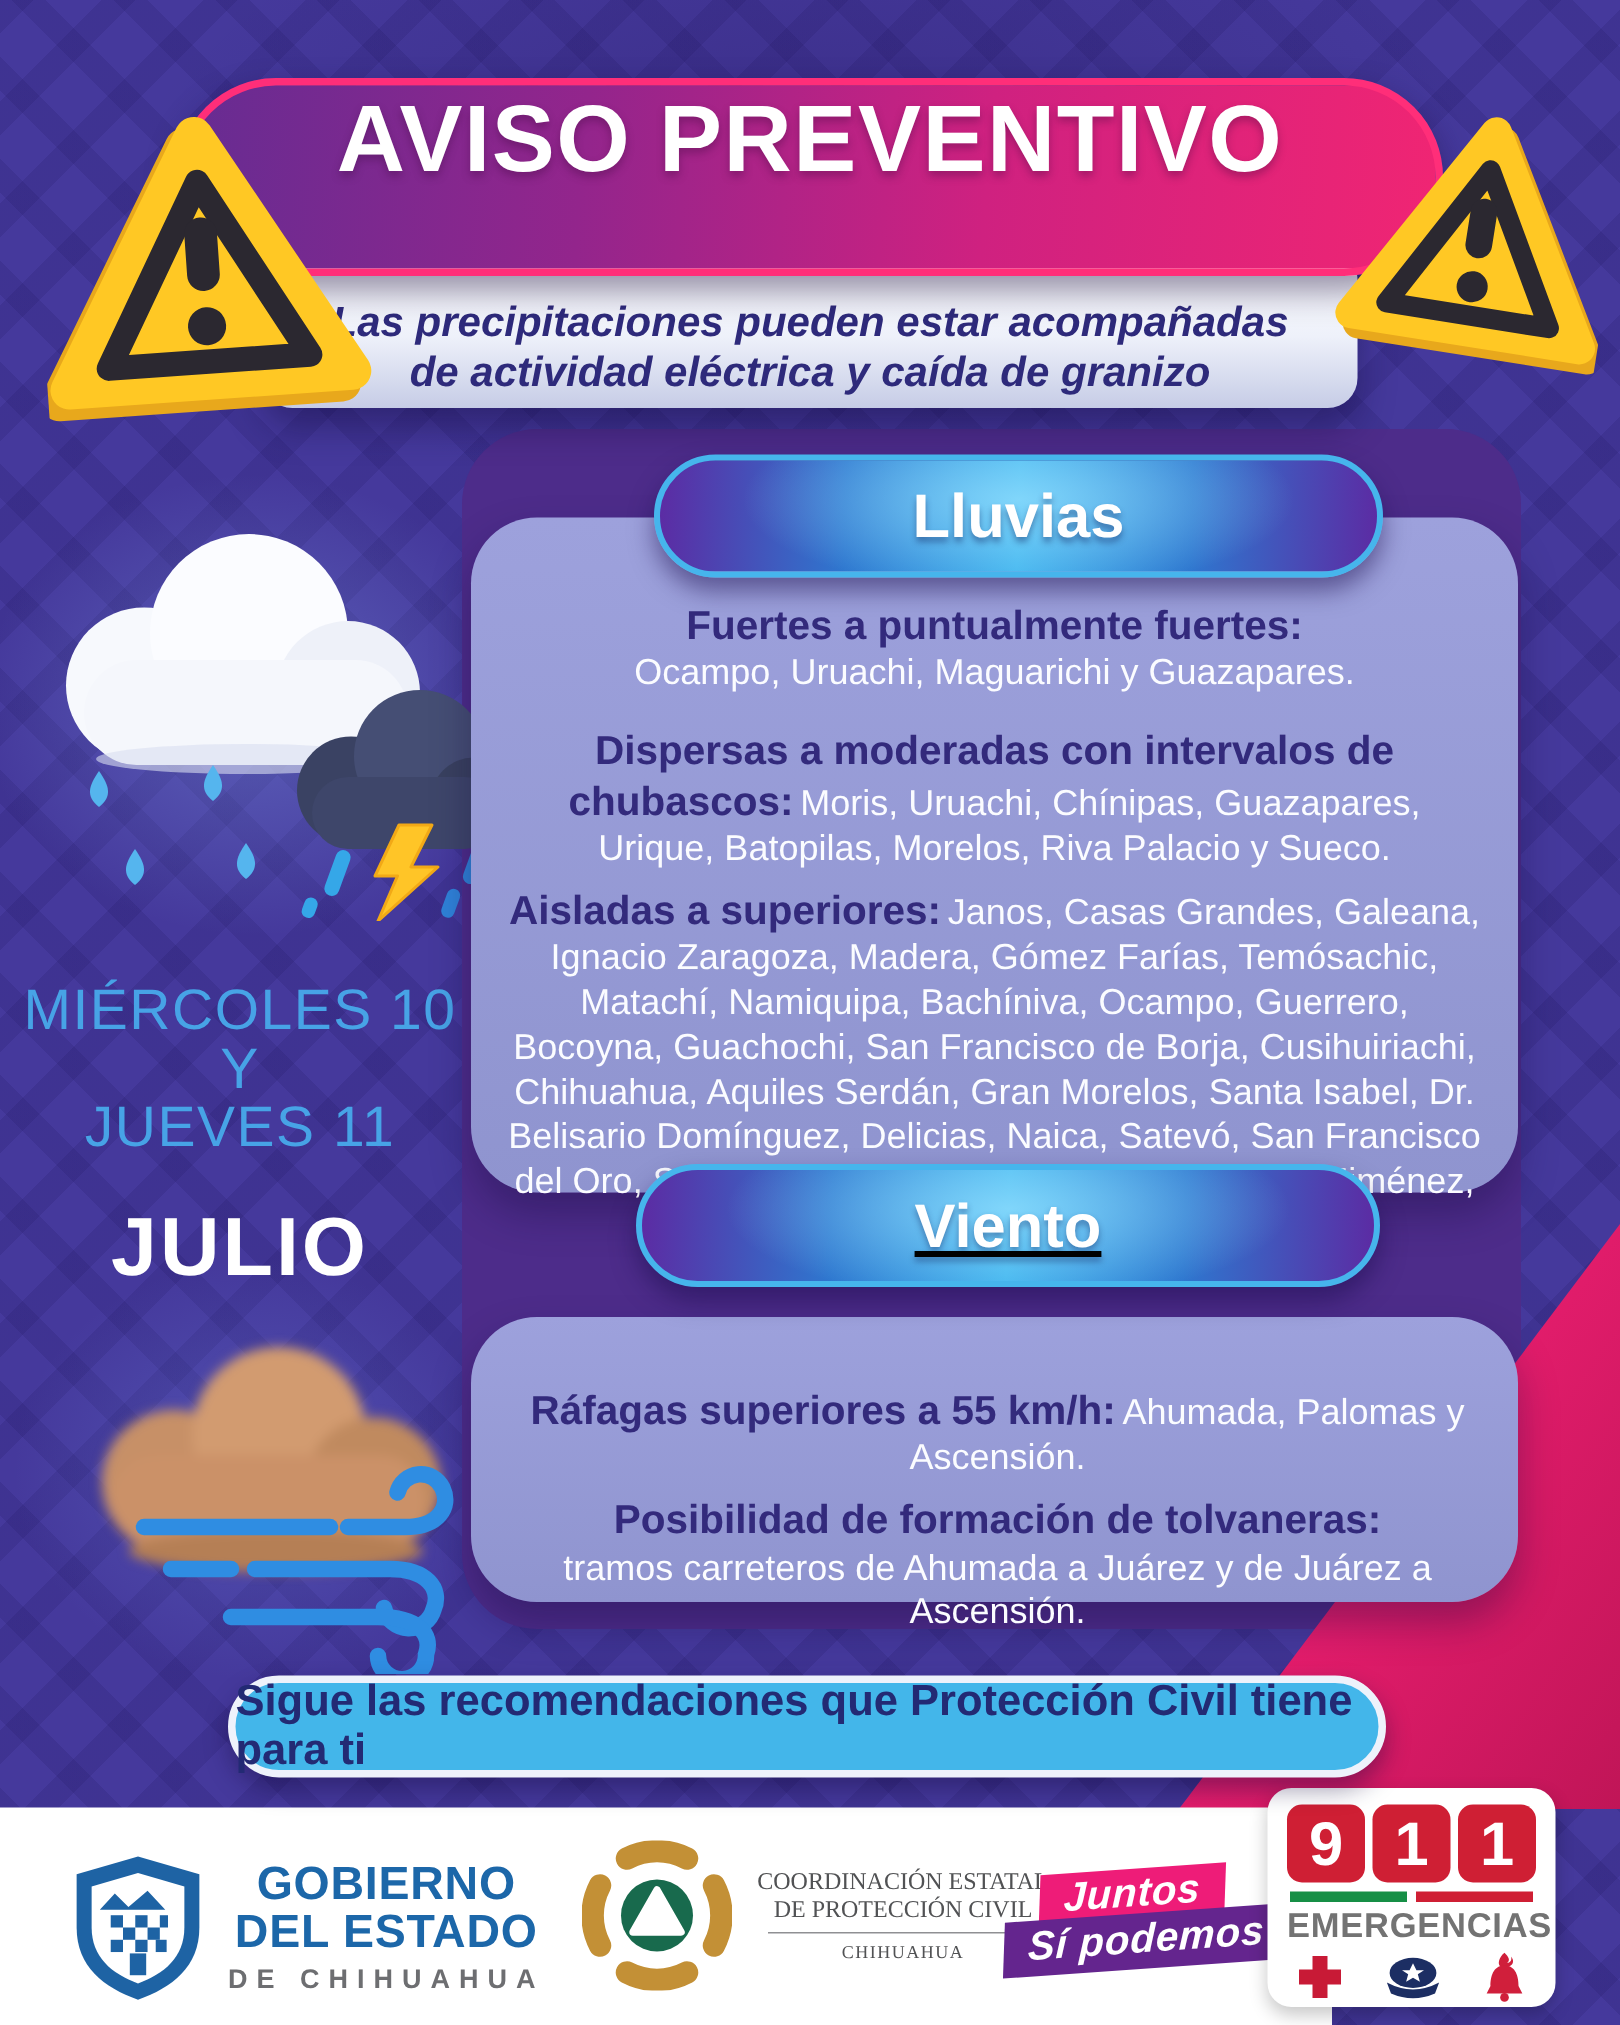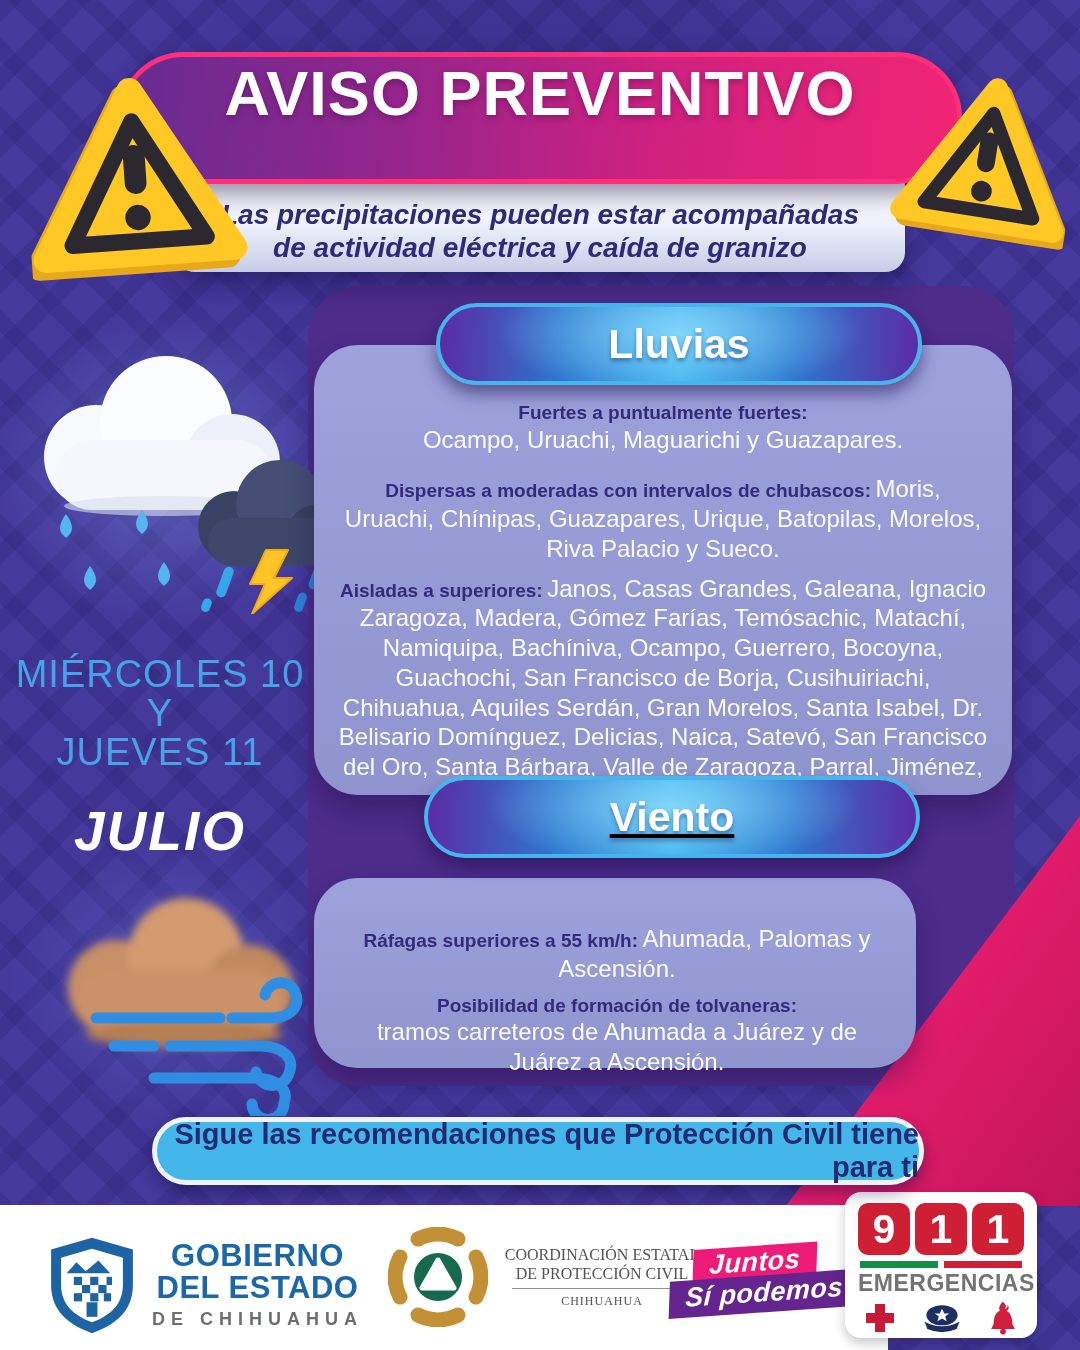--- a/index.html
+++ b/index.html
@@ -37,50 +37,50 @@
   .subtitle-card p{ color:#2e2a7b; font-size:28px; font-weight:700; text-align:center; line-height:1.2; }
 
   .warn{ z-index:6; }
   .warn-left{ left:26px; top:60px; width:218px; height:228px; transform:rotate(-4deg); }
   .warn-right{ left:898px; top:70px; width:178px; height:172px; transform:rotate(9deg); }
 
   
   .panel{ background:linear-gradient(180deg,#9da1dc 0%,#8f94cf 100%); border-radius:44px; z-index:3;
     box-shadow:0 14px 26px rgba(20,10,60,.35); }
   .panel-lluvias{ left:314px; top:345px; width:698px; height:450px; padding:48px 24px 0 24px; }
-  .panel-viento{ left:314px; top:878px; width:602px; height:190px; padding:46px 26px 0 30px; }
+  .panel-viento{ left:314px; top:878px; width:698px; height:190px; padding:46px 26px 0 30px; }
 
   .section-pill{ height:82px; border-radius:42px; z-index:5; border:4px solid #46b5ec;
     background:
       radial-gradient(ellipse 55% 120% at 50% 35%, rgba(150,225,255,.75), transparent 70%),
       linear-gradient(92deg,#5c2ba3 0%,#2e77cf 26%,#3fb4ee 50%,#2e77cf 74%,#5c2ba3 100%);
     display:flex; align-items:center; justify-content:center;
     box-shadow:0 9px 16px rgba(25,12,75,.5); }
   .section-pill span{ color:#fff; font-size:41px; font-weight:900; text-shadow:0 3px 4px rgba(20,40,100,.45); }
   .pill-lluvias{ left:436px; top:303px; width:486px; }
   .pill-viento{ left:424px; top:776px; width:496px;text-decoration:underline; }
 
   .panel p{ text-align:center; line-height:1.24; }
-  .lbl{ color:#332a7c; font-size:19px; font-weight:800; }
+  .lbl{ color:#332a7c; font-size:27px; font-weight:800; }
   .val{ color:#fbfcff; font-size:24px; font-weight:400; }
   .blocklbl{ display:block; }
   .mt1{ margin-top:8px; } .mt2{ margin-top:20px; } .mt3{ margin-top:10px; }
 
   
   .dates{ left:0; top:655px; width:320px; text-align:center; z-index:3; color:#47a3e6;
     font-size:38px; font-weight:400; line-height:1.02; letter-spacing:1px; }
-  .dates .month{ display:block; margin-top:32px; color:#fff; font-size:55px; font-weight:900; letter-spacing:2px;font-style:italic; }
+  .dates .month{ display:block; margin-top:32px; color:#fff; font-size:55px; font-weight:900; letter-spacing:2px; }
   .icon-rain{ left:14px; top:322px; width:322px; height:292px; z-index:3; }
   .icon-wind{ left:34px; top:878px; width:302px; height:238px; z-index:3; }
 
   
   .banner-pill{ left:152px; top:1117px; width:772px; height:68px; border-radius:40px; z-index:5;
     background:#43b6ea; border:5px solid #eef2fb; display:flex; align-items:center; justify-content:center;
     box-shadow:0 8px 16px rgba(20,10,60,.4); }
-  .banner-pill span{ color:#232a74; font-size:29px; font-weight:800;text-align:right; }
+  .banner-pill span{ color:#232a74; font-size:29px; font-weight:800; }
 
   
   .footer{ left:0; top:1205px; width:888px; height:145px; background:#fff; z-index:4; }
   .gob{ position:absolute; left:46px; top:30px; display:flex; align-items:center; }
   .gob-text{ margin-left:14px; text-align:center; }
   .gob-text .l1,.gob-text .l2{ display:block; color:#1c67a9; font-size:31px; font-weight:900; line-height:1.02; letter-spacing:.5px; }
   .gob-text .l3{ display:block; color:#6d6e71; font-size:18px; font-weight:700; letter-spacing:6px; margin-top:5px; }
   .pc{ position:absolute; left:388px; top:22px; display:flex; align-items:center; }
   .pc-text{ margin-left:10px; text-align:center; font-family:"Liberation Serif", serif; color:#515254; width:208px; }
   .pc-text .l1,.pc-text .l2{ display:block; font-size:16px; line-height:1.2; }

